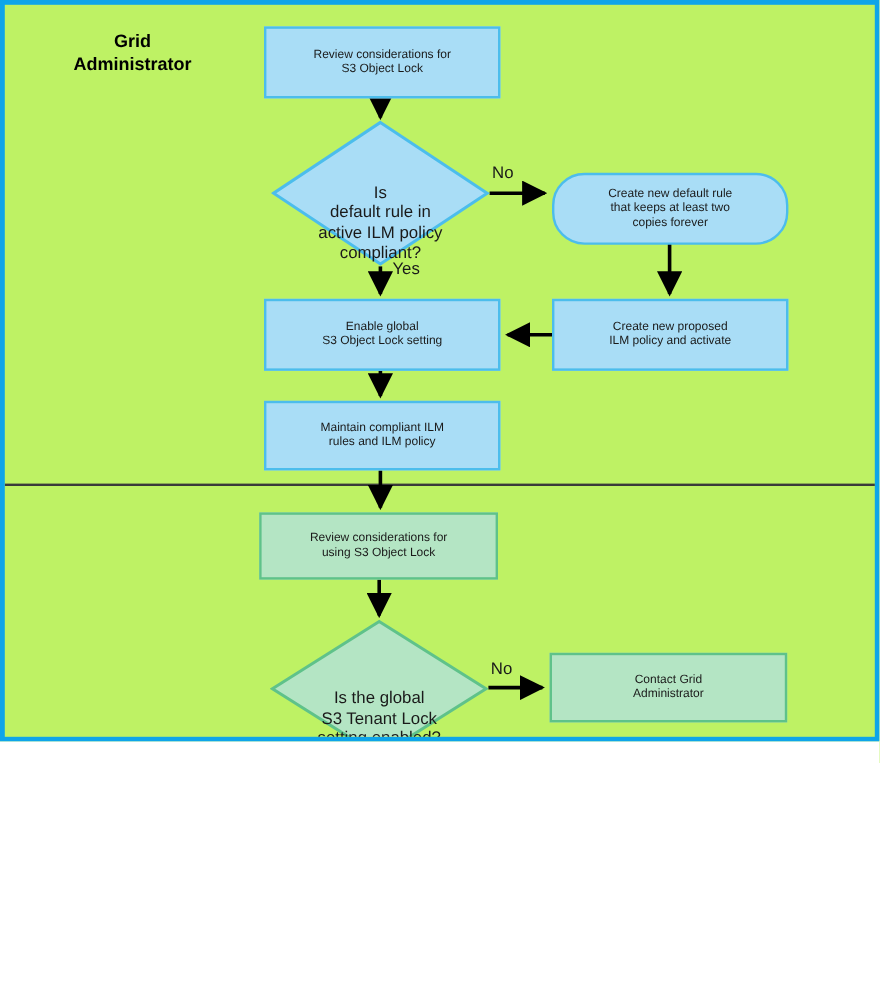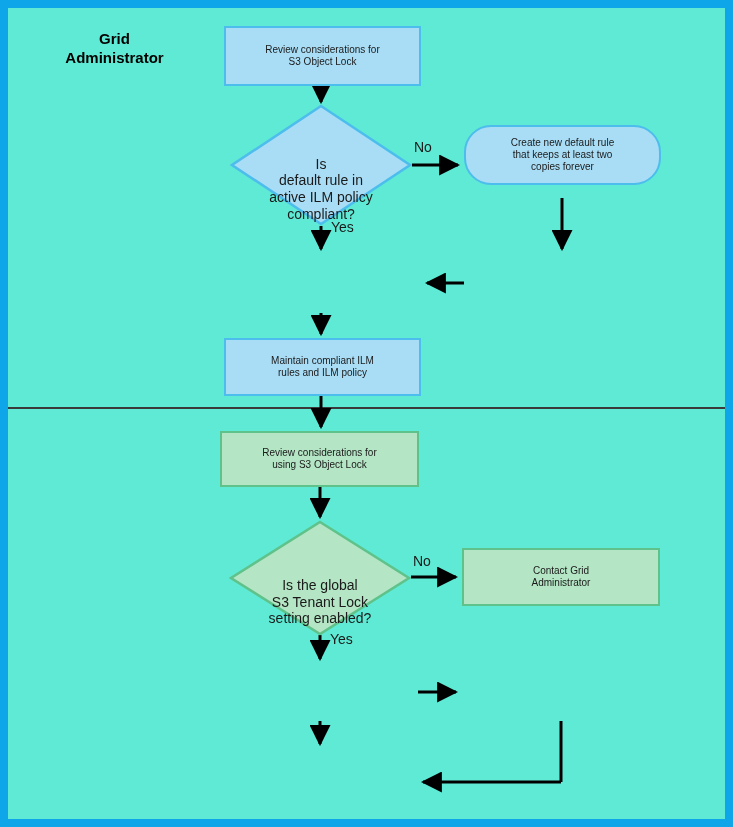--- a/index.html
+++ b/index.html
@@ -7,24 +7,24 @@
     margin: 0;
     padding: 0;
     background: #ffffff;
   }
   body {
     font-family: "Liberation Sans", sans-serif;
   }
   #canvas {
     position: relative;
     width: 733px;
-    height: 827px;
-    background: #5eead4;
+    height: 618px;
+    background: #bef264;
     box-sizing: border-box;
-    border: 8px solid #0ea5e9;
+    border: 4px solid #0ea5e9;
     overflow: hidden;
   }
   .divider {
     position: absolute;
     left: 0;
     width: 733px;
     height: 2px;
     background: #3a3a3a;
   }
   .swimlane-label {
@@ -155,25 +155,29 @@
     </svg>
     <div class="dtext">Is
 default rule in
 active ILM policy
 compliant?</div>
   </div>
 
   <div class="edge-label" style="left:406px; top:131px;">No</div>
   <div class="edge-label" style="left:323px; top:211px;">Yes</div>
 
-  <div class="node box blue" style="left:456px; top:117px; width:197px; height:60px;border-radius:27px;">Create new default rule
+  <div class="node box blue" style="left:456px; top:140px; width:197px; height:60px;border-radius:27px;">Create new default rule
 that keeps at least two
 copies forever</div>
 
-
+  <div class="node box blue" style="left:456px; top:245px; width:197px; height:60px;">Create new proposed
+ILM policy and activate</div>
+
+  <div class="node box blue" style="left:216px; top:245px; width:197px; height:60px;">Enable global
+S3 Object Lock setting</div>
 
   <div class="node box blue" style="left:216px; top:330px; width:197px; height:58px;">Maintain compliant ILM
 rules and ILM policy</div>
 
   <div class="node box green" style="left:212px; top:423px; width:199px; height:56px;">Review considerations for
 using S3 Object Lock</div>
 
   <div class="diamond" style="left:221px; top:512px; width:182px; height:116px;">
     <svg width="182" height="116" viewBox="0 0 182 116">
       <polygon points="91,2 180,58 91,114 2,58" fill="#b4e5c4" stroke="#5fc28a" stroke-width="2.5"></polygon>

